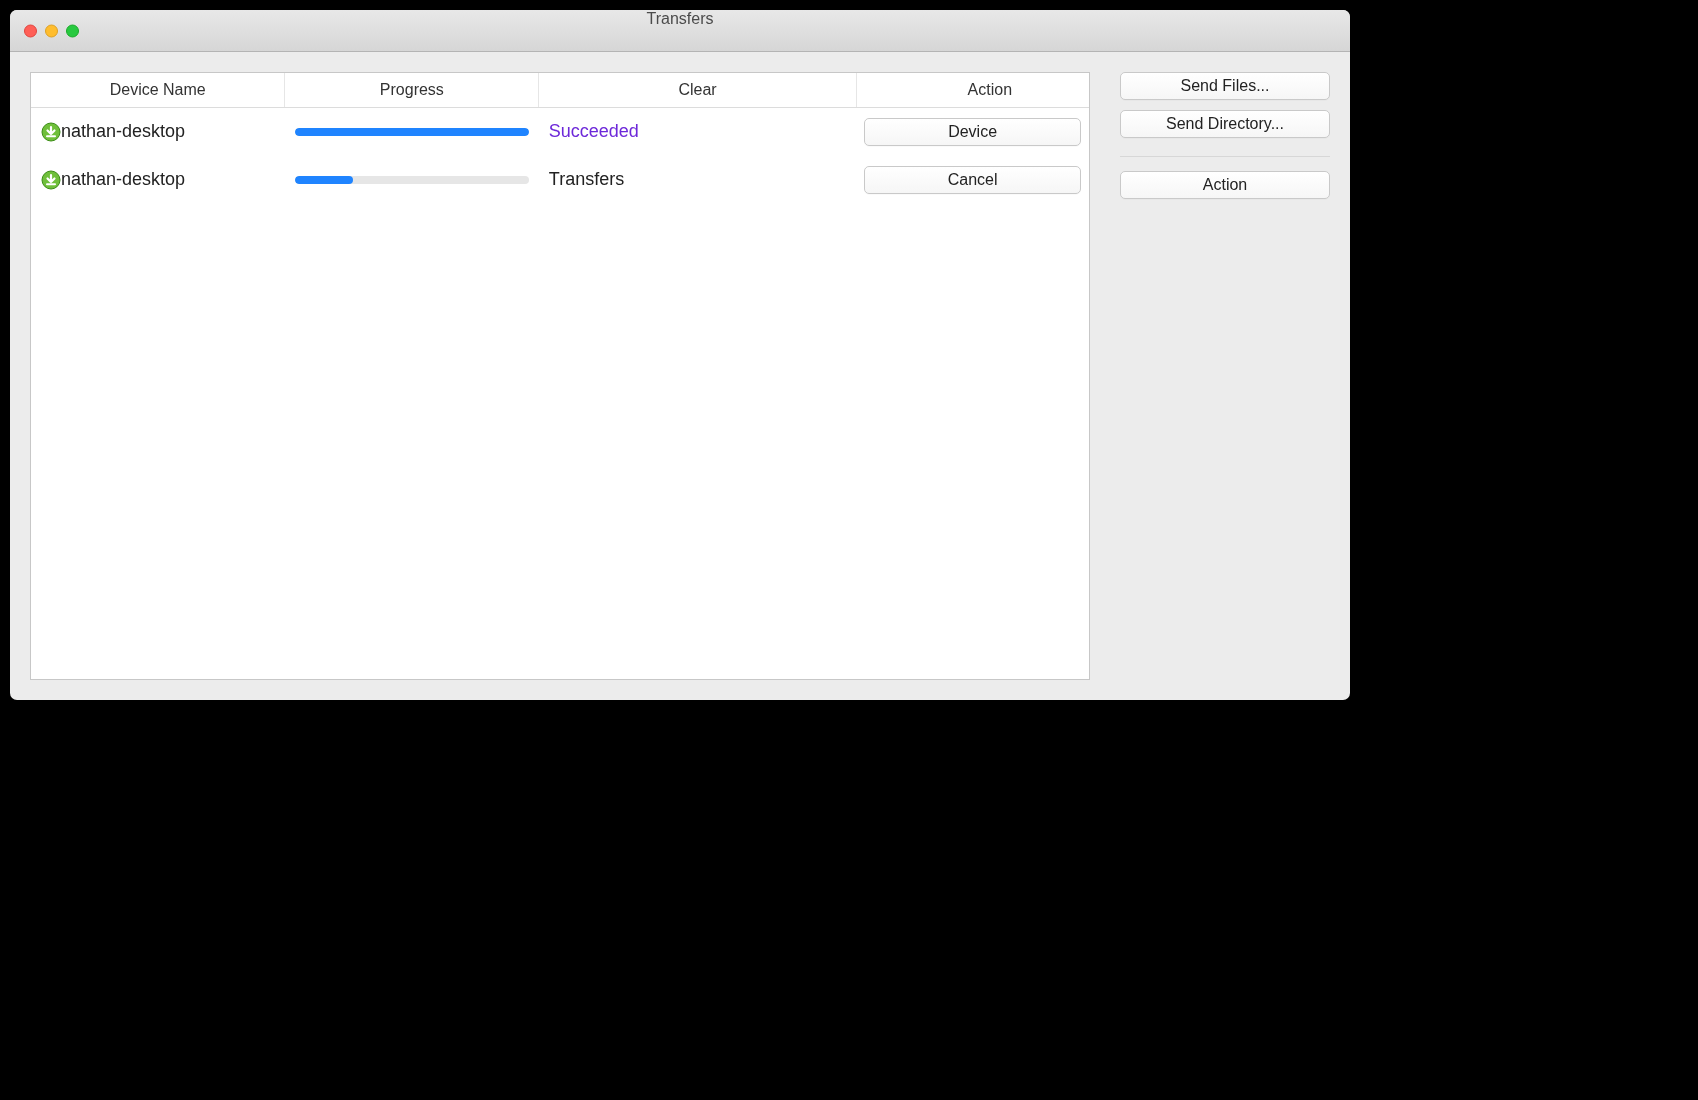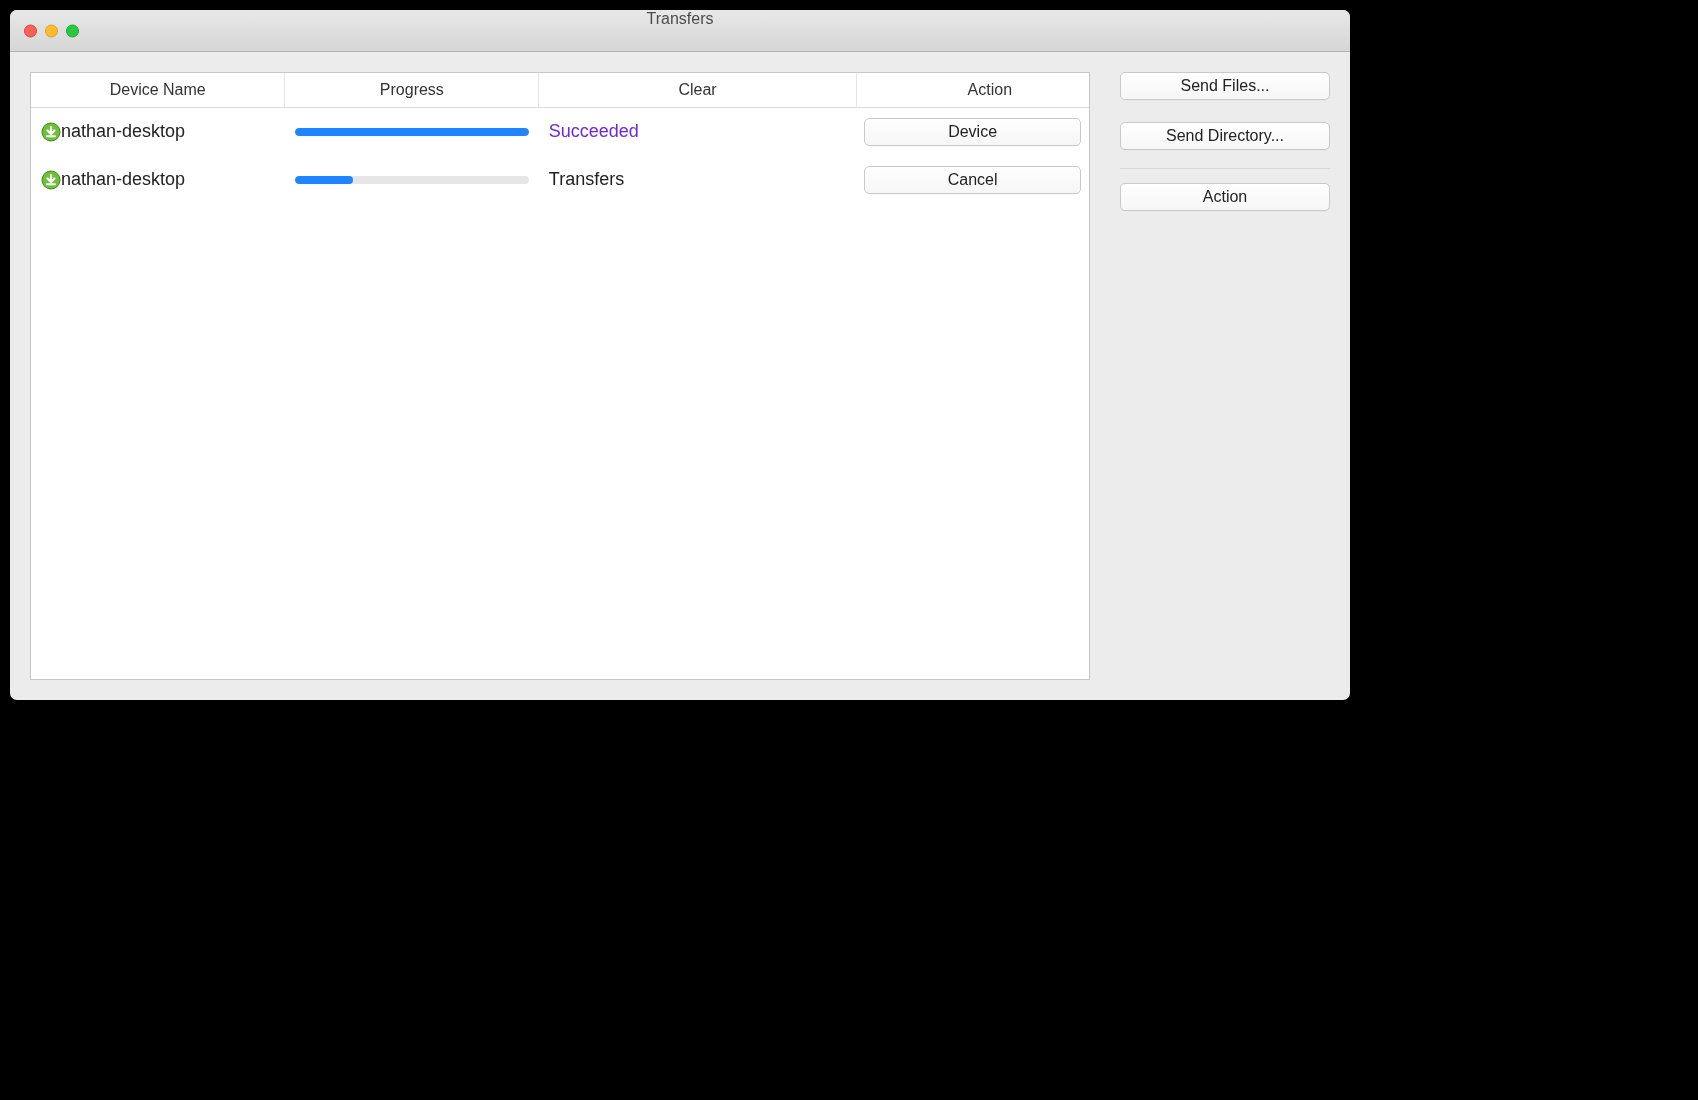--- a/index.html
+++ b/index.html
@@ -159,21 +159,21 @@
     .sidebar {
       width: 210px;
       display: flex;
       flex-direction: column;
       gap: 14px;
     }
 
     .sidebar .group {
       display: flex;
       flex-direction: column;
-      gap: 22px;
+      gap: 10px;
       padding-bottom: 18px;
       border-bottom: 1px solid #d7d7d7;
     }
 
     .table tbody td.action-cell {
       padding: 6px 8px;
     }
   </style>
 </head>
 <body>

